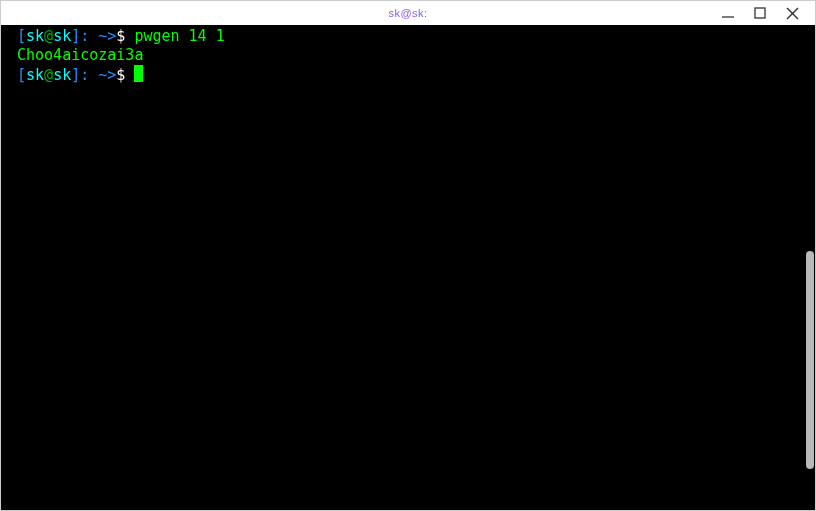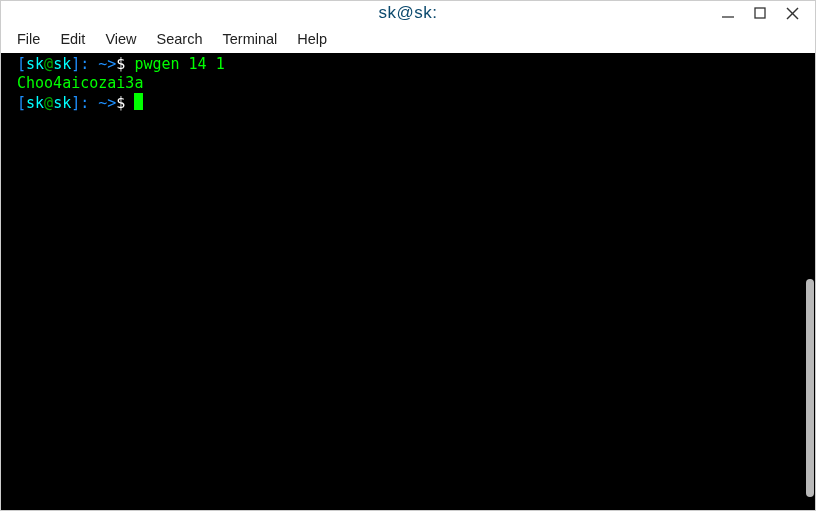--- a/index.html
+++ b/index.html
@@ -6,21 +6,21 @@
   html, body { width: 816px; height: 511px; overflow: hidden; font-family: sans-serif; }
   .window {
     width: 816px; height: 511px; background: #fff; border: 1px solid #ccc;
     display: flex; flex-direction: column; position: relative;
   }
   .titlebar {
     height: 24px; display: flex; align-items: center; justify-content: center;
     position: relative; background: #fff;
   }
   .title-text {
-    font-size: 17px; color: #0c4a6e; letter-spacing: 0.5px;
+    font-size: 11px; color: #8b5cf6; letter-spacing: 0.5px;
   }
   .window-controls {
     position: absolute; right: 6px; top: 0; height: 24px;
     display: flex; align-items: center; gap: 18px; padding-right: 10px;
   }
   .ctrl { width: 14px; height: 14px; display: flex; align-items: center; justify-content: center; cursor: pointer; }
   .ctrl svg { display: block; }
   .menubar {
     height: 28px; display: flex; align-items: center; gap: 0;
     padding: 0 6px; font-size: 14.5px; color: #222; background: #fff;
@@ -73,28 +73,20 @@
       </div>
       <div class="ctrl">
         <svg width="13" height="13" viewBox="0 0 13 13">
             <line x1="1" y1="1" x2="12" y2="12" stroke="#333" stroke-width="1.4"></line>
             <line x1="12" y1="1" x2="1" y2="12" stroke="#333" stroke-width="1.4"></line>
           </svg>
       </div>
     </div>
   </div>
 
-  <div class="menubar">
-    <div class="menu-item">File</div>
-    <div class="menu-item">Edit</div>
-    <div class="menu-item">View</div>
-    <div class="menu-item">Search</div>
-    <div class="menu-item">Terminal</div>
-    <div class="menu-item">Help</div>
-  </div>
 
   <div class="terminal-wrap">
     <div class="terminal"><span class="c-blue">[</span><span class="c-cyan">sk</span><span class="c-green-dim">@</span><span class="c-cyan">sk</span><span class="c-blue">]: </span><span class="c-blue">~&gt;</span><span class="c-white">$ </span><span class="c-green">pwgen 14 1</span>
 <span class="c-green">Choo4aicozai3a</span>
 <span class="c-blue">[</span><span class="c-cyan">sk</span><span class="c-green-dim">@</span><span class="c-cyan">sk</span><span class="c-blue">]: </span><span class="c-blue">~&gt;</span><span class="c-white">$ </span><span class="cursor"></span></div>
     <div class="scrollbar">
       <div class="thumb"></div>
     </div>
   </div>
 

